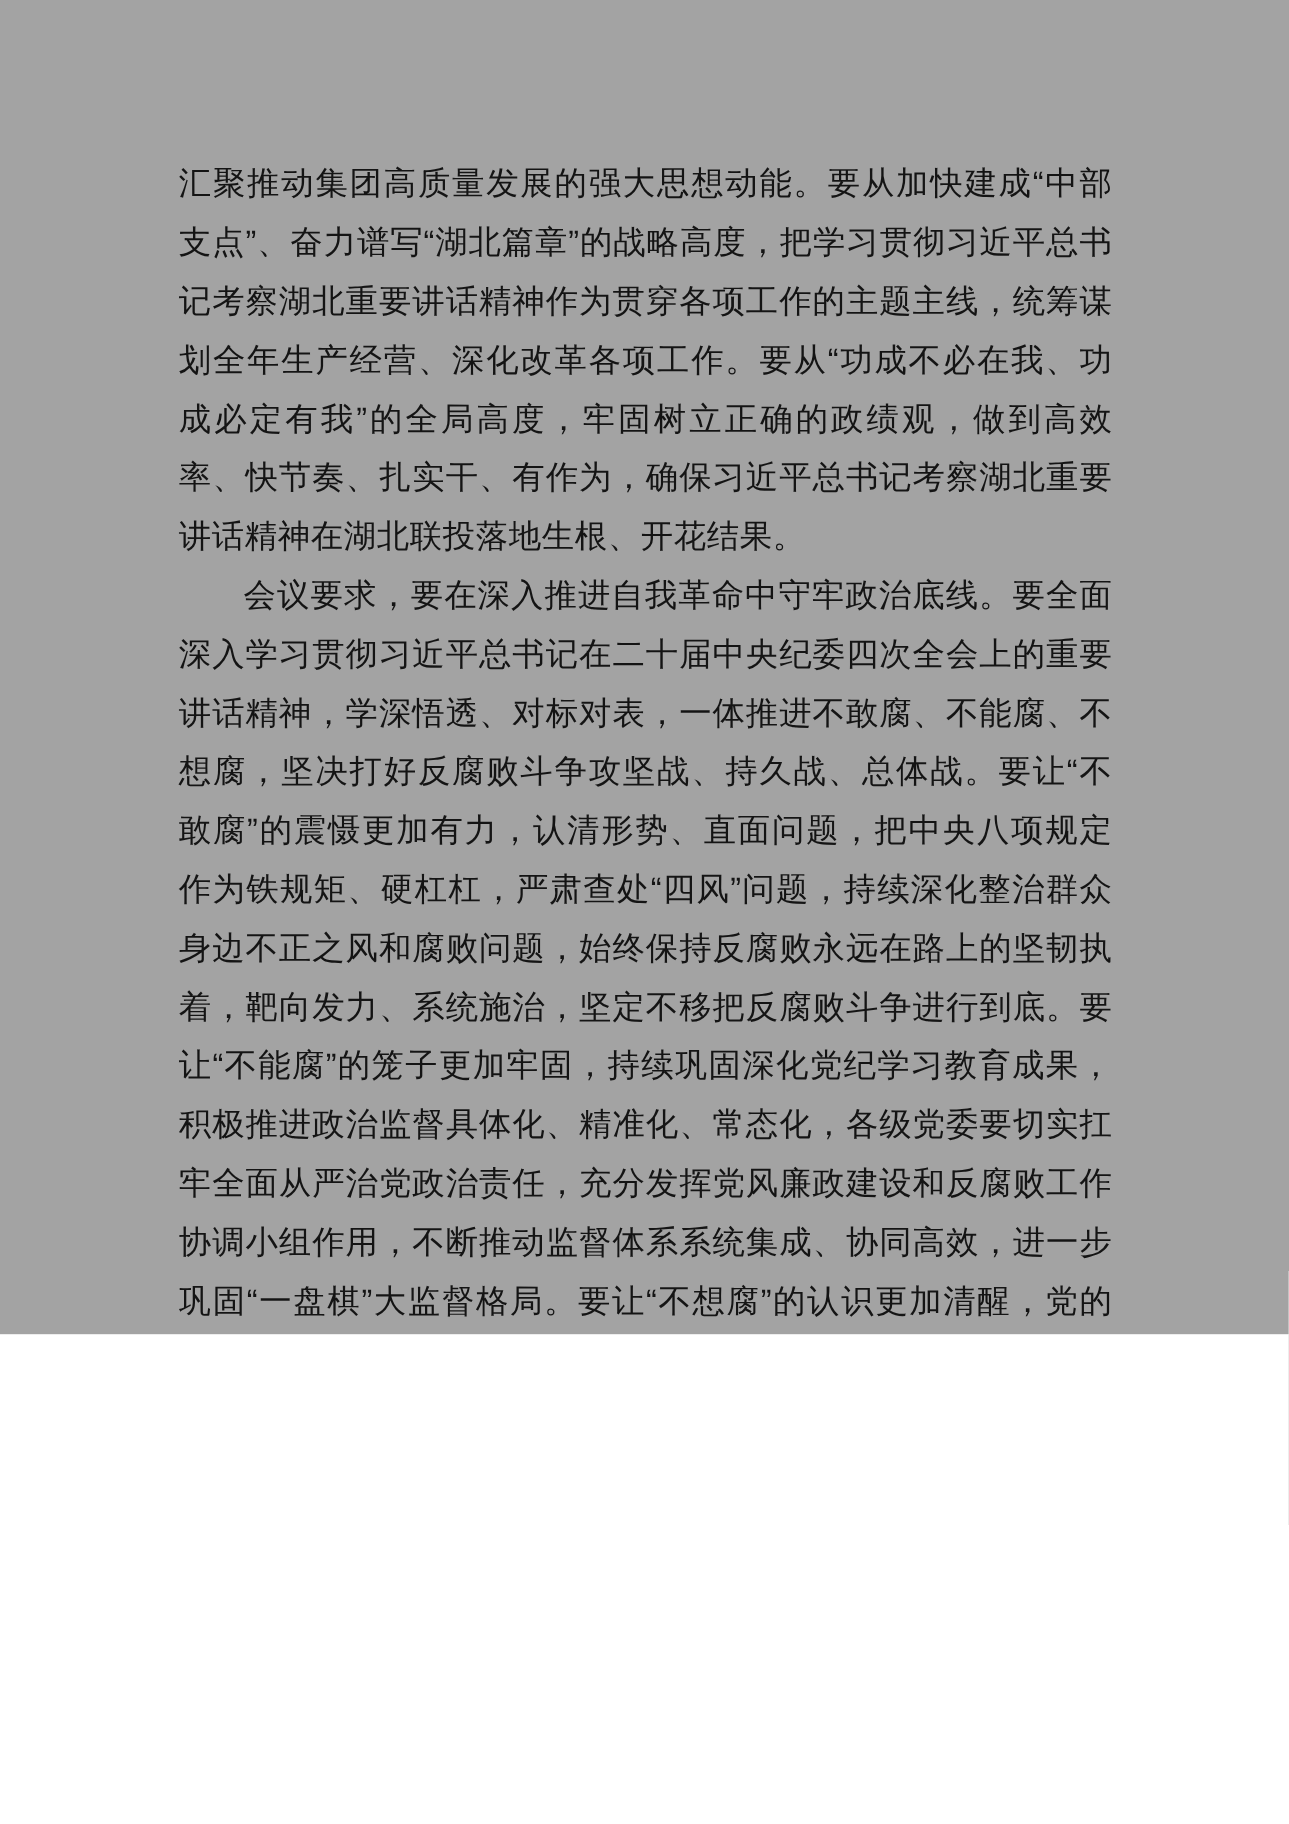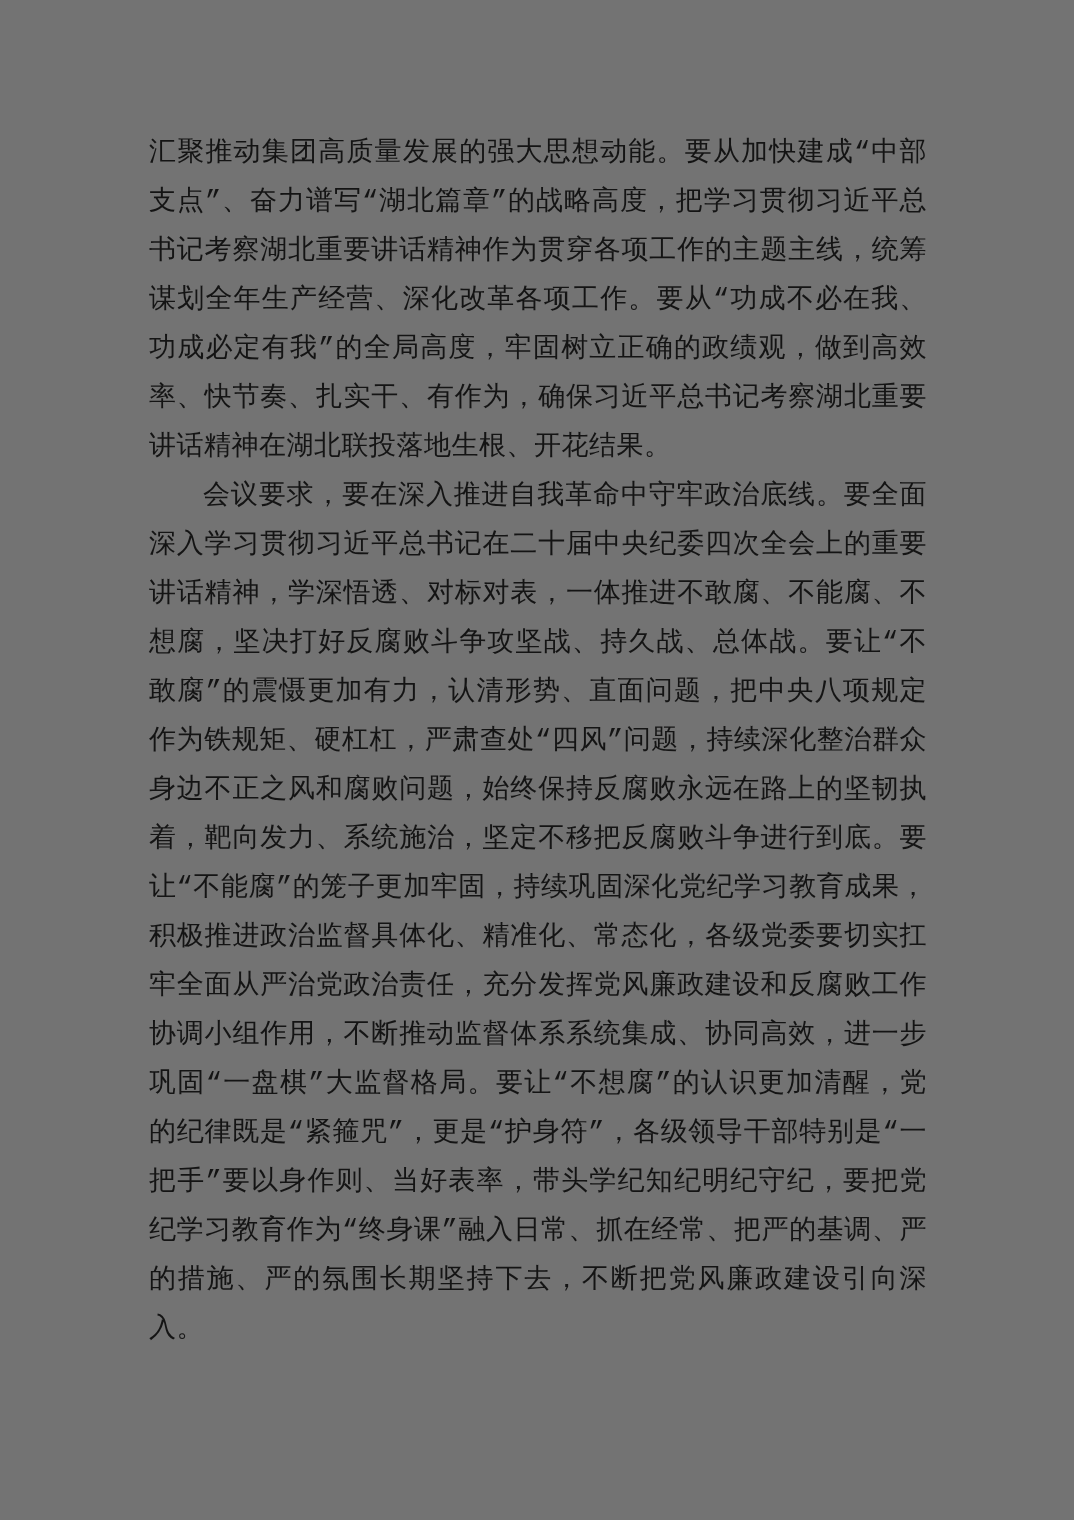--- a/index.html
+++ b/index.html
@@ -3,24 +3,24 @@
 <meta charset="utf-8">
 <style>
   html, body {
     margin: 0;
     padding: 0;
     background: #ffffff;
   }
   .page {
     position: relative;
     width: 1074px;
-    height: 1520px;
-    background: #737373;
+    height: 1112px;
+    background: #a3a3a3;
     overflow: hidden;
-    font-family: Liberation Mono, monospace;
+    font-family: Liberation Sans, sans-serif;
     color: #141414;
   }
   .text-column {
     position: absolute;
     left: 149px;
     top: 129px;
     width: 778px;
     font-size: 27px;
     line-height: 49px;
     text-align: justify;

